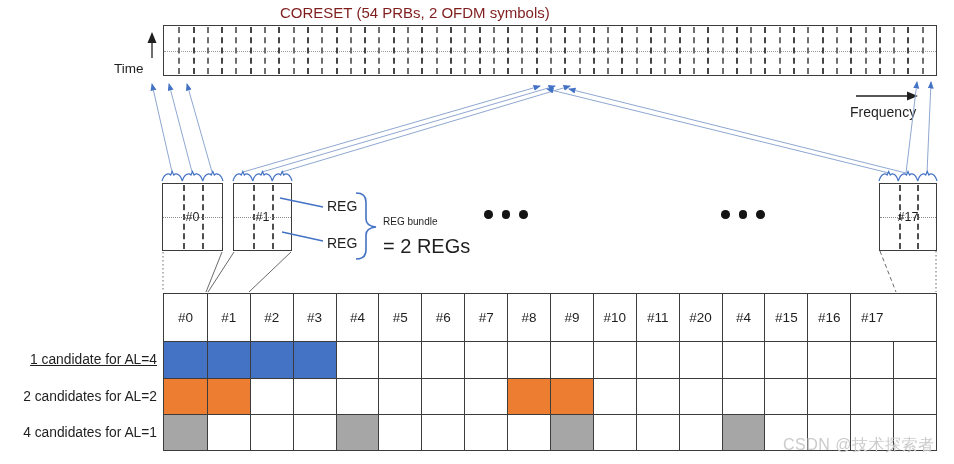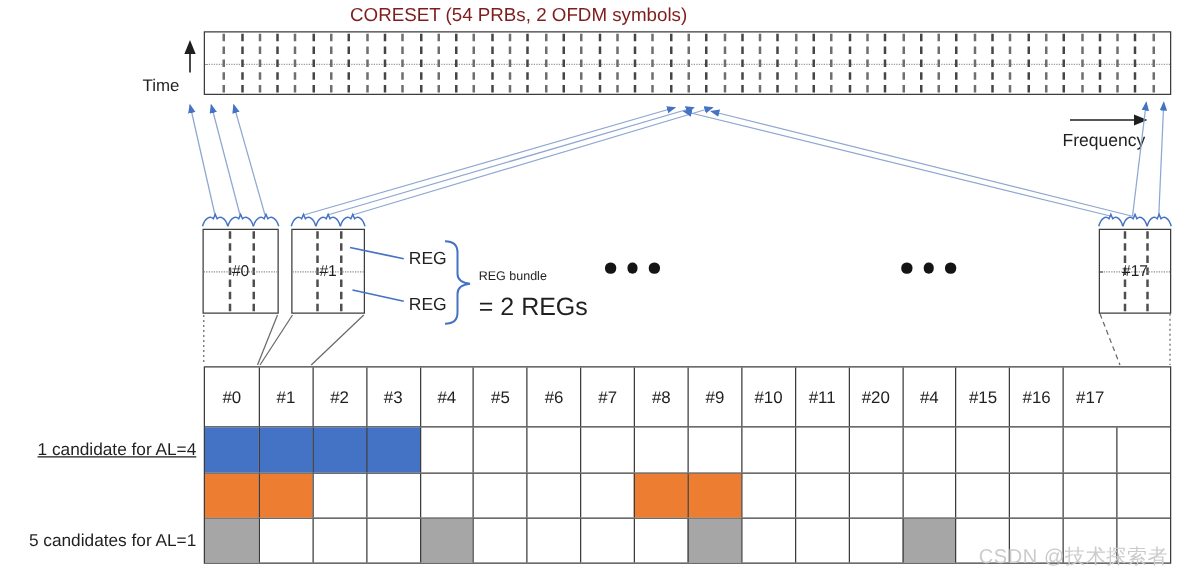--- a/index.html
+++ b/index.html
@@ -224,21 +224,22 @@
         <div class="tcell"></div>
         <div class="tcell"></div>
         <div class="tcell" style="background: rgb(166, 166, 166);"></div>
         <div class="tcell"></div>
         <div class="tcell"></div>
         <div class="tcell"></div>
         <div class="tcell"></div>
       </div>
     </div>
   <div class="abs row-label rl-al4">1 candidate for AL=4</div>
-  <div class="abs row-label rl-al1">5 candidates for AL=1</div>
+  <div class="abs row-label rl-al2">2 candidates for AL=2</div>
+  <div class="abs row-label rl-al1">4 candidates for AL=1</div>
 
   <div class="abs watermark">CSDN @技术探索者</div>
 
   <svg class="abs overlay" width="954" height="464" viewBox="0 0 954 464">
     <defs>
       <marker id="ab" orient="auto" markerWidth="9" markerHeight="8" refX="6.5" refY="3">
         <path d="M0,0 L7.5,3 L0,6 z" fill="#4472C4"></path>
       </marker>
       <marker id="ak" orient="auto" markerWidth="10" markerHeight="9" refX="7" refY="3.5">
         <path d="M0,0 L8.5,3.5 L0,7 z" fill="#1f1f1f"></path>

